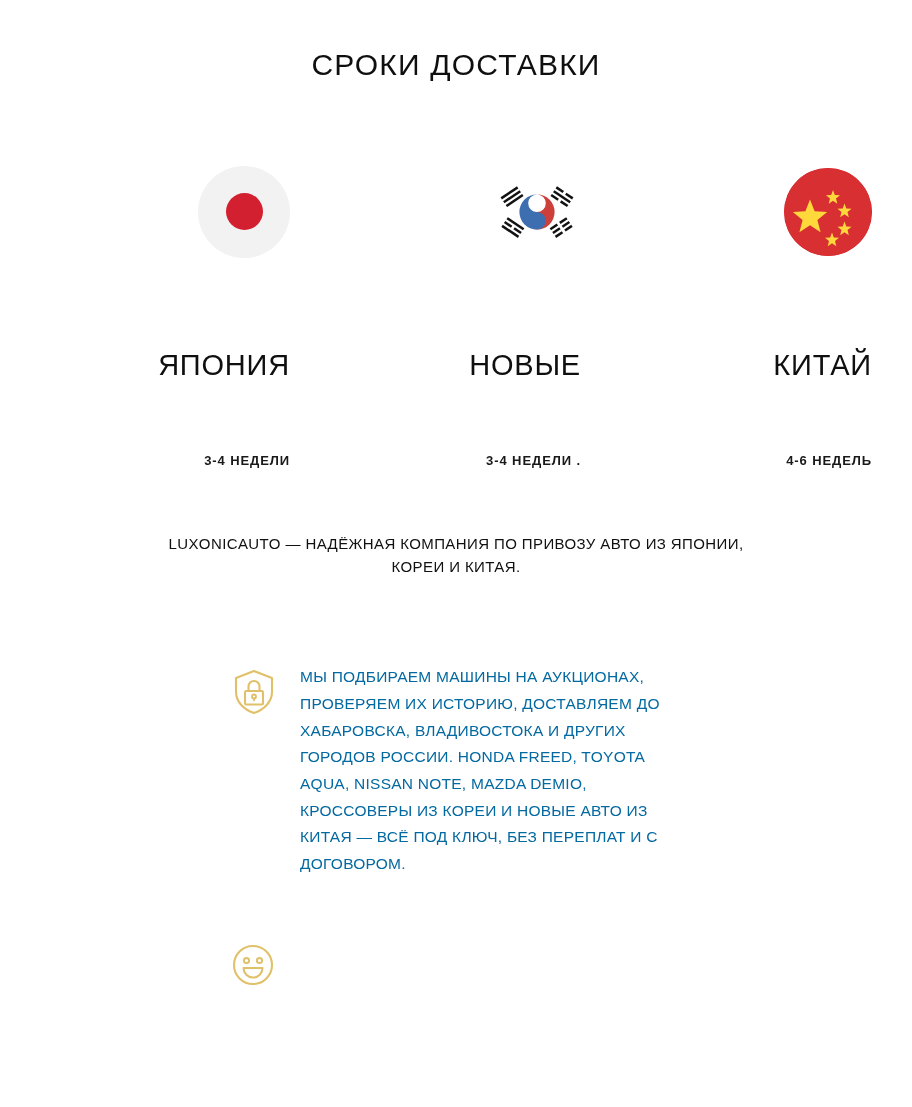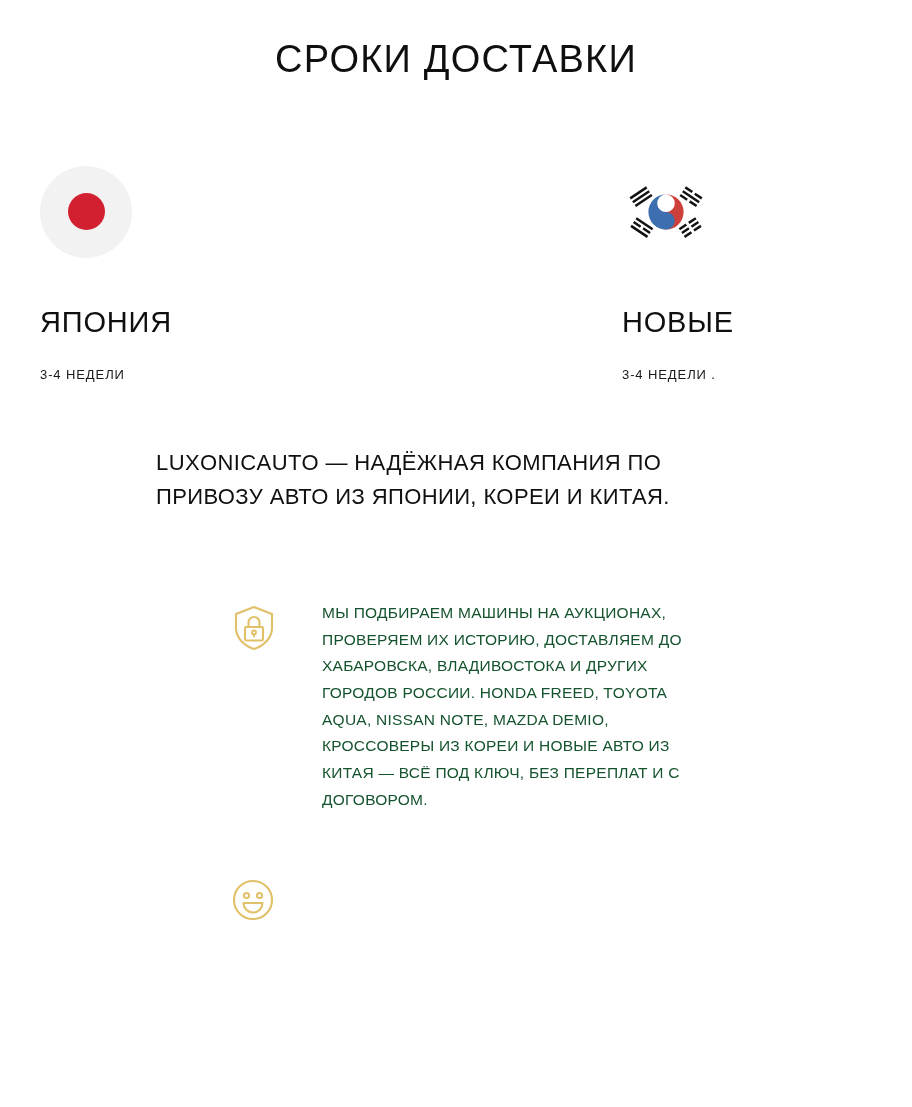--- a/index.html
+++ b/index.html
@@ -19,44 +19,45 @@
 
   .page {
     width: 912px;
     height: 1107px;
     position: relative;
     box-sizing: border-box;
   }
 
   
   .page-title {
-    margin: 0;
+    margin: 10px;
     padding-top: 36px;
     text-align: center;
-    font-size: 38px;
+    font-size: 30px;
     font-weight: 400;
     letter-spacing: 1.2px;
     color: #0f0f0f;
     line-height: 1.25;
   }
 
   
   .countries {
     display: flex;
     justify-content: space-between;
     align-items: flex-start;
     padding: 0 40px;
     margin-top: 76px;
     box-sizing: border-box;
   }
   .country {
     width: 250px;
     display: flex;
     flex-direction: column;
-    align-items: flex-start;
+    align-items: flex-end;
+    gap: 43px;
   }
 
   .flag-slot {
     height: 104px;
     display: flex;
     align-items: center;
     justify-content: center;
   }
 
   
@@ -99,31 +100,32 @@
     font-size: 29px;
     font-weight: 400;
     letter-spacing: 0.8px;
     color: #0f0f0f;
     line-height: 1.15;
     text-align: center;
   }
   .country-term {
     margin-top: 28px;
     font-size: 13px;
-    font-weight: 400;
+    font-weight: 700;
     letter-spacing: 0.9px;
     color: #191919;
     text-align: center;
   }
 
   
   .tagline {
     margin: 64px auto 0;
     width: 600px;
-    font-size: 22px;
+    text-align: center;
+    font-size: 15px;
     font-weight: 400;
     letter-spacing: 0.4px;
     line-height: 1.55;
     color: #101010;
   }
 
   
   .features {
     margin-top: 86px;
     padding-left: 232px;
@@ -138,27 +140,27 @@
     width: 52px;
     min-width: 52px;
     height: 52px;
     display: flex;
     align-items: flex-start;
     justify-content: flex-start;
     padding-top: 4px;
     box-sizing: border-box;
   }
   .feature-text {
-    margin-left: 38px;
+    margin-left: 16px;
     width: 372px;
     font-size: 15.5px;
     font-weight: 400;
     letter-spacing: 0.25px;
     line-height: 1.72;
-    color: #14532d;
+    color: #0369a1;
   }
 </style>
 </head>
 <body>
 
 <div class="page">
 
   <h1 class="page-title">СРОКИ ДОСТАВКИ</h1>
 
   <div class="countries">
@@ -213,20 +215,38 @@
               <rect x="0" y="12.6" width="11.5" height="3.4"></rect>
               <rect x="15.5" y="12.6" width="11.5" height="3.4"></rect>
             </g>
           </svg>
         </div>
       </div>
       <div class="country-name">НОВЫЕ</div>
       <div class="country-term">3-4 НЕДЕЛИ .</div>
     </div>
 
+    <div class="country">
+      <div class="flag-slot">
+        <div class="flag-china">
+          <svg width="88" height="88" viewBox="0 0 88 88" xmlns="http://www.w3.org/2000/svg">
+            <circle cx="44" cy="44" r="44" fill="#d82f33"></circle>
+            <g fill="#ffd93b">
+              <polygon points="26,31.5 30.6,43.3 43.2,44 33.4,52 36.6,64.2 26,57.3 15.4,64.2 18.6,52 8.8,44 21.4,43.3"></polygon>
+              <polygon points="49,22 50.8,27 56,27.3 52,30.6 53.3,35.7 49,32.8 44.7,35.7 46,30.6 42,27.3 47.2,27"></polygon>
+              <polygon points="60.5,35.5 62.3,40.5 67.5,40.8 63.5,44.1 64.8,49.2 60.5,46.3 56.2,49.2 57.5,44.1 53.5,40.8 58.7,40.5"></polygon>
+              <polygon points="60.5,53.5 62.3,58.5 67.5,58.8 63.5,62.1 64.8,67.2 60.5,64.3 56.2,67.2 57.5,62.1 53.5,58.8 58.7,58.5"></polygon>
+              <polygon points="48,64.5 49.8,69.5 55,69.8 51,73.1 52.3,78.2 48,75.3 43.7,78.2 45,73.1 41,69.8 46.2,69.5"></polygon>
+            </g>
+          </svg>
+        </div>
+      </div>
+      <div class="country-name">КИТАЙ</div>
+      <div class="country-term">4-6 НЕДЕЛЬ</div>
+    </div>
 
   </div>
 
   <div class="tagline">LUXONICAUTO — НАДЁЖНАЯ КОМПАНИЯ ПО ПРИВОЗУ АВТО ИЗ ЯПОНИИ, КОРЕИ И КИТАЯ.</div>
 
   <div class="features">
 
     <div class="feature">
       <div class="feature-icon">
         <svg width="44" height="48" viewBox="0 0 44 48" xmlns="http://www.w3.org/2000/svg">

